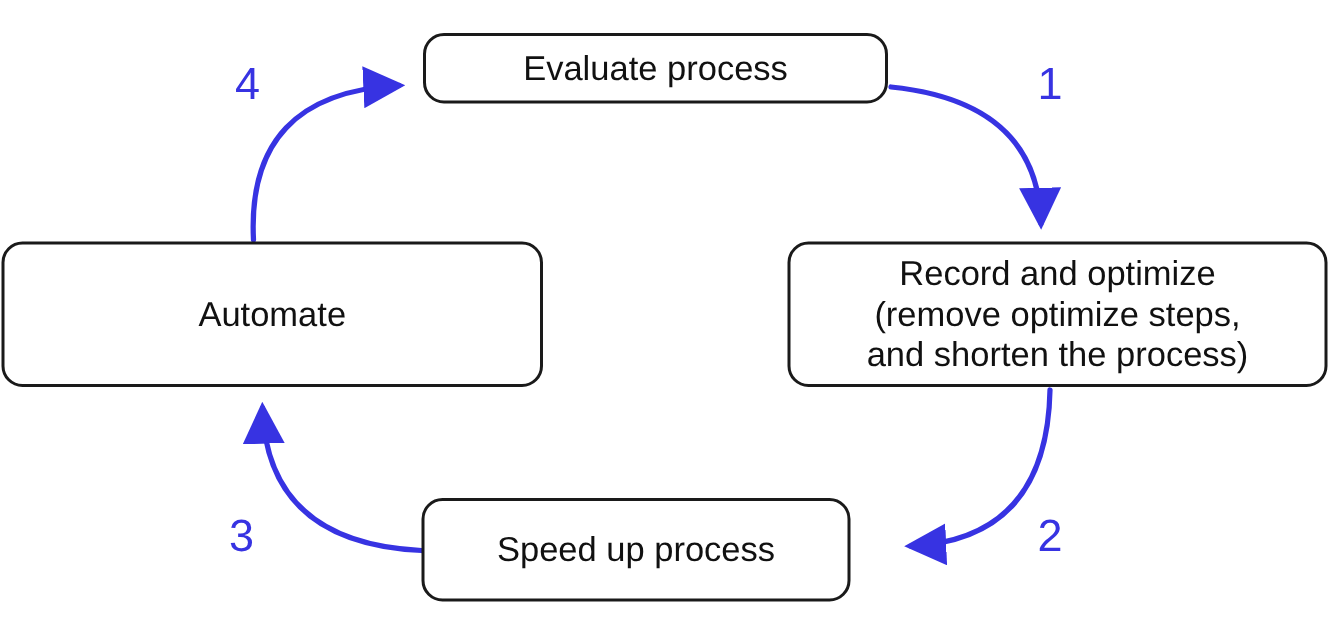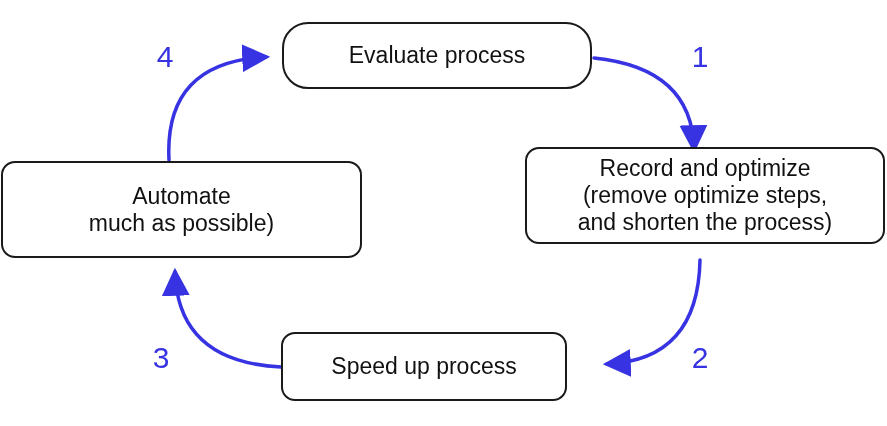--- a/index.html
+++ b/index.html
@@ -37,22 +37,22 @@
     border-radius: 14px;
     display: flex;
     flex-direction: column;
     align-items: center;
     justify-content: center;
     text-align: center;
     color: var(--text-color);
     font-size: 23px;
     line-height: 27px;
   }
-  .node-evaluate { left: 282px; top: 22px;  width: 310px; height: 67px; border-radius: 26px; }
-  .node-record   { left: 525px; top: 147px; width: 360px; height: 97px; }
+  .node-evaluate { left: 282px; top: 22px;  width: 310px; height: 47px; }
+  .node-record   { left: 525px; top: 161px; width: 360px; height: 97px; }
   .node-speed    { left: 281px; top: 332px; width: 286px; height: 69px; }
   .node-automate { left: 1px;   top: 161px; width: 361px; height: 97px; }
   .step-num {
     position: absolute;
     color: var(--arrow-color);
     font-size: 30px;
     line-height: 30px;
     transform: translate(-50%, -50%);
   }
   .step-1 { left: 700px; top: 57px; }
@@ -86,21 +86,20 @@
     <div>(remove optimize steps,</div>
     <div>and shorten the process)</div>
   </div>
 
   <div class="node node-speed">
     <div>Speed up process</div>
   </div>
 
   <div class="node node-automate">
     <div>Automate</div>
-    <div>much as possible)</div>
   </div>
 
   <div class="step-num step-1">1</div>
   <div class="step-num step-2">2</div>
   <div class="step-num step-3">3</div>
   <div class="step-num step-4">4</div>
 
 </div>
 
 </body></html>

